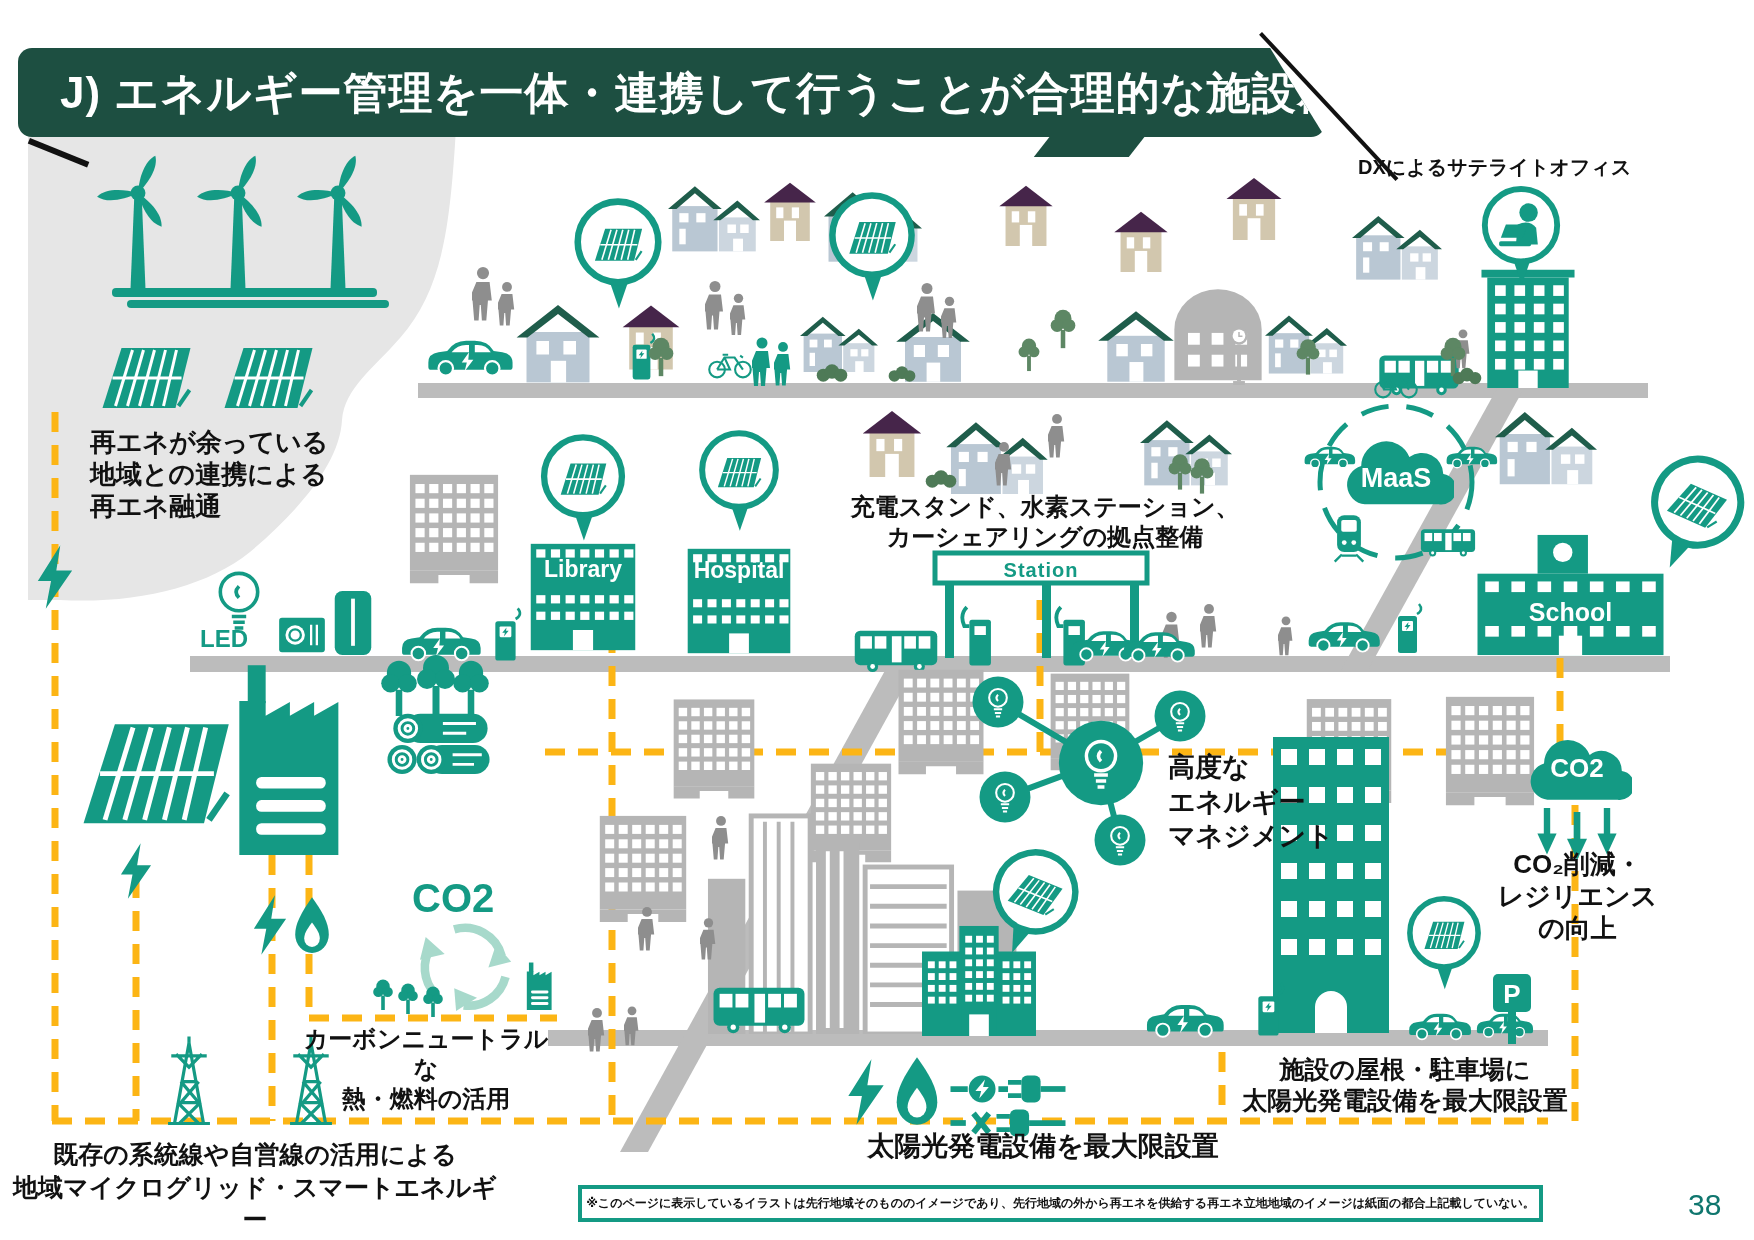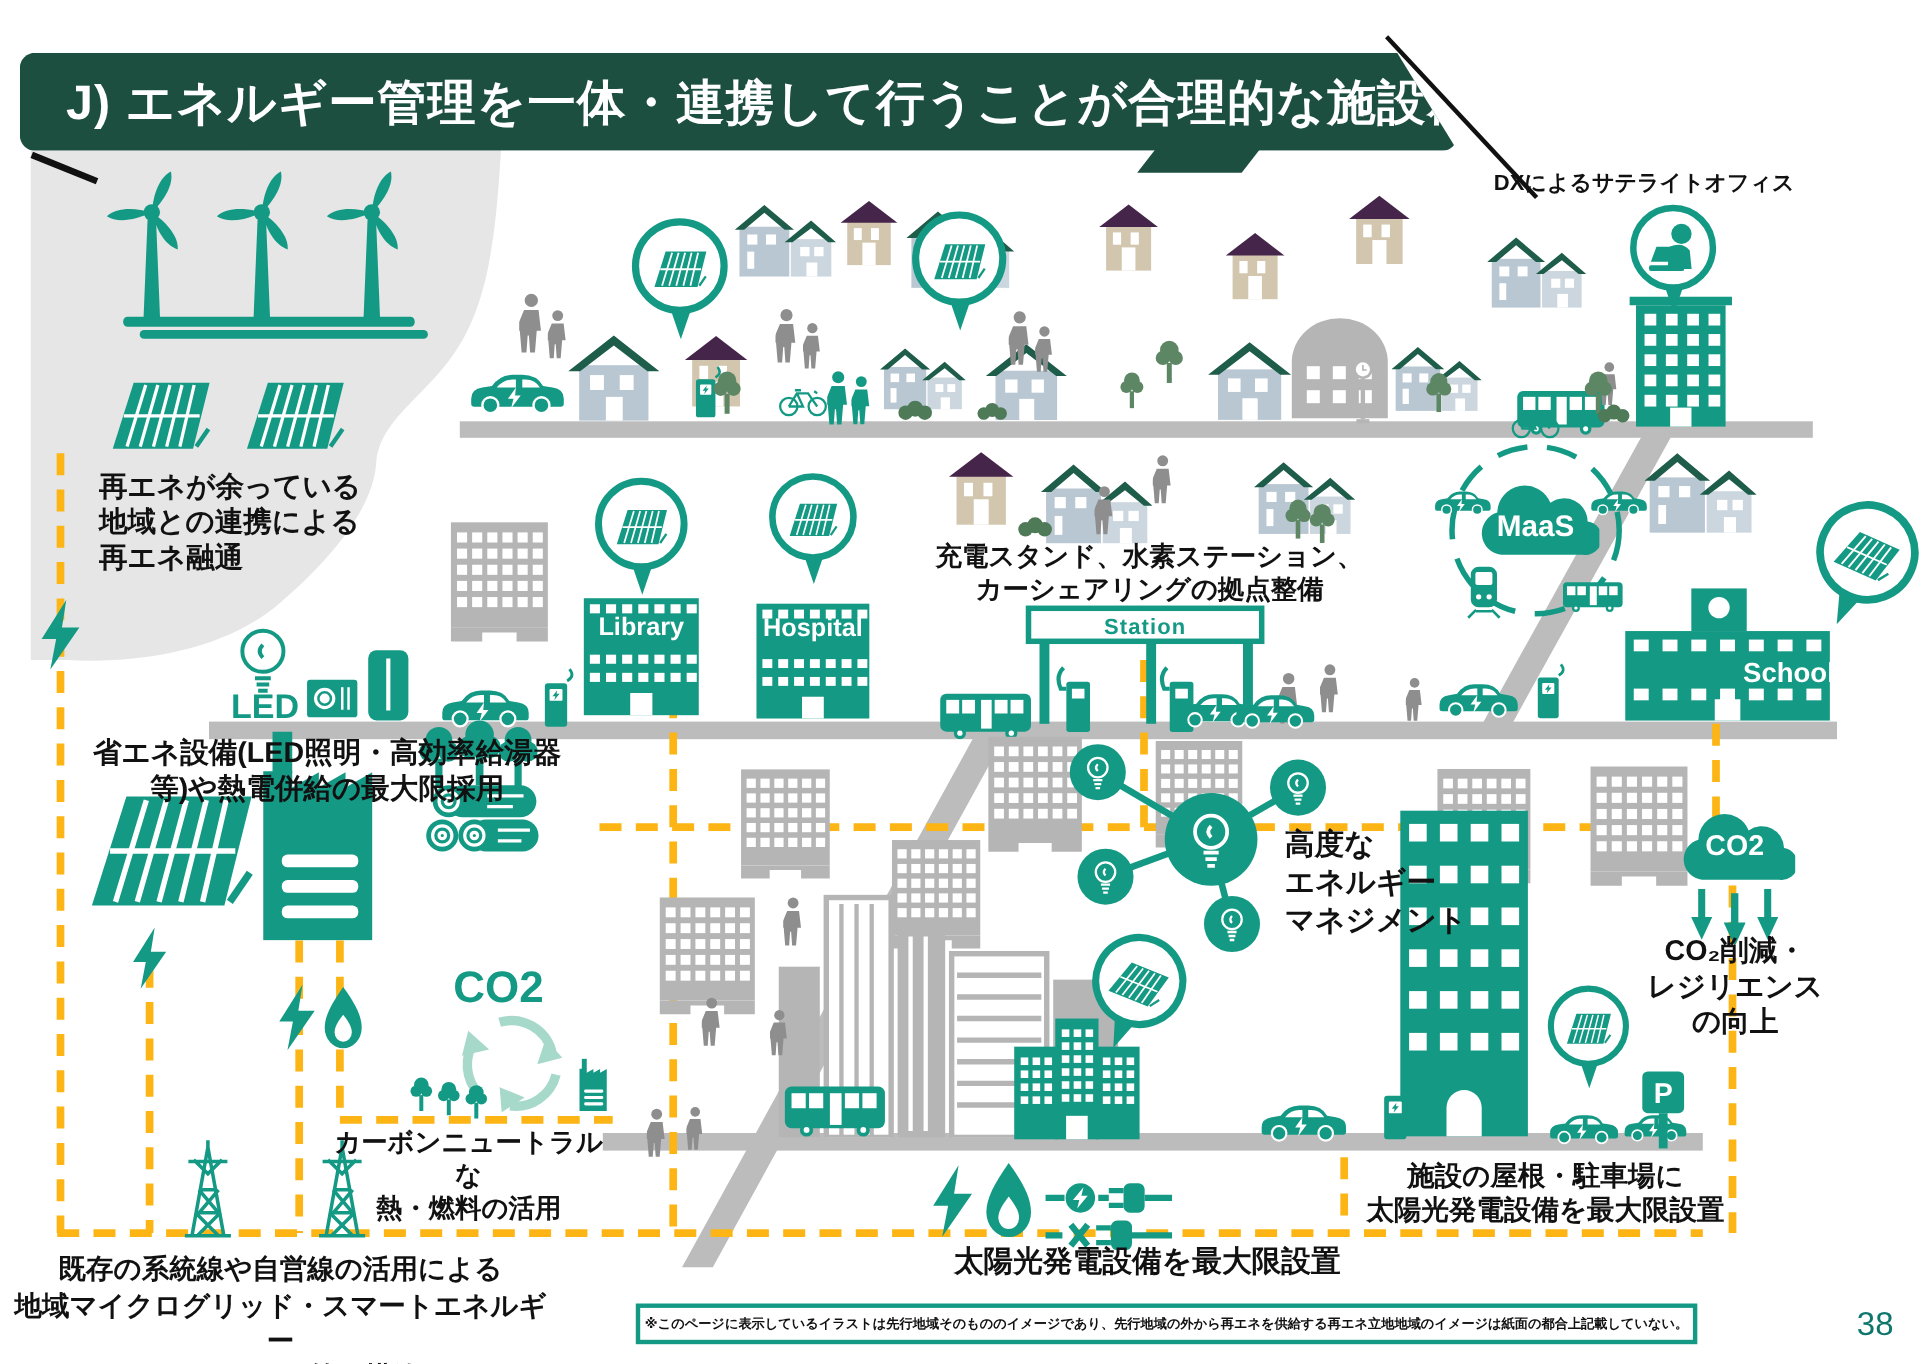--- a/index.html
+++ b/index.html
@@ -645,44 +645,42 @@
 <div id="banner-line"></div>
 <div id="banner-tick"></div>
 <div id="banner-tab"></div>
 
 <div class="label" style="left:1358px;top:155px;font-size:20px;white-space:nowrap;">DXによるサテライトオフィス</div>
 <div class="label" style="left:90px;top:426px;font-size:26px;">再エネが余っている
 地域との連携による
 再エネ融通</div>
 <div class="label c" style="left:845px;top:492px;width:400px;font-size:24px;">充電スタンド、水素ステーション、
 カーシェアリングの拠点整備</div>
-<div class="label teal" style="left:210px;top:624px;font-size:31px;">LED</div>
-<div class="label c" style="left:60px;top:668px;width:475px;font-size:26px;">省エネ設備(LED照明・高効率給湯器
-等)や熱電併給の最大限採用</div>
+<div class="label teal" style="left:200px;top:624px;font-size:24px;">LED</div>
 <div class="label teal" style="left:412px;top:874px;font-size:40px;">CO2</div>
 <div class="label c" style="left:295px;top:1024px;width:262px;font-size:24px;">カーボンニュートラルな
 熱・燃料の活用</div>
 <div class="label c" style="left:5px;top:1138px;width:500px;font-size:25px;line-height:1.3;">既存の系統線や自営線の活用による
 地域マイクログリッド・スマートエネルギー
 ネットワーク等の構築</div>
 <div class="label" style="left:1168px;top:750px;font-size:27px;line-height:1.28;">高度な
 エネルギー
 マネジメント</div>
 <div class="label c w" style="left:1524px;top:752px;width:106px;font-size:26px;">CO2</div>
 <div class="label c" style="left:1480px;top:848px;width:195px;font-size:26px;">CO₂削減・
 レジリエンス
 の向上</div>
 <div class="label c" style="left:1185px;top:1054px;width:440px;font-size:25px;">施設の屋根・駐車場に
 太陽光発電設備を最大限設置</div>
 <div class="label c" style="left:838px;top:1130px;width:410px;font-size:27px;">太陽光発電設備を最大限設置</div>
 <div class="label c w" style="left:528px;top:555px;width:110px;font-size:23px;">Library</div>
 <div class="label c w" style="left:685px;top:556px;width:108px;font-size:23px;">Hospital</div>
 <div class="label c teal" style="left:935px;top:558px;width:212px;font-size:20px;letter-spacing:1px;">Station</div>
 <div class="label c w" style="left:1338px;top:462px;width:116px;font-size:27px;">MaaS</div>
-<div class="label c w" style="left:1473px;top:597px;width:195px;font-size:25px;text-align:right;">School</div>
+<div class="label c w" style="left:1473px;top:597px;width:195px;font-size:25px;">School</div>
 <div class="label c w" style="left:1493px;top:978px;width:38px;font-size:26px;">P</div>
 
 <div id="note-box">
   <span>※このページに表示しているイラストは先行地域そのもののイメージであり、先行地域の外から再エネを供給する再エネ立地地域のイメージは紙面の都合上記載していない。</span>
 </div>
 <div id="page-num">38</div>
 
 </div>
 
 </body></html>

